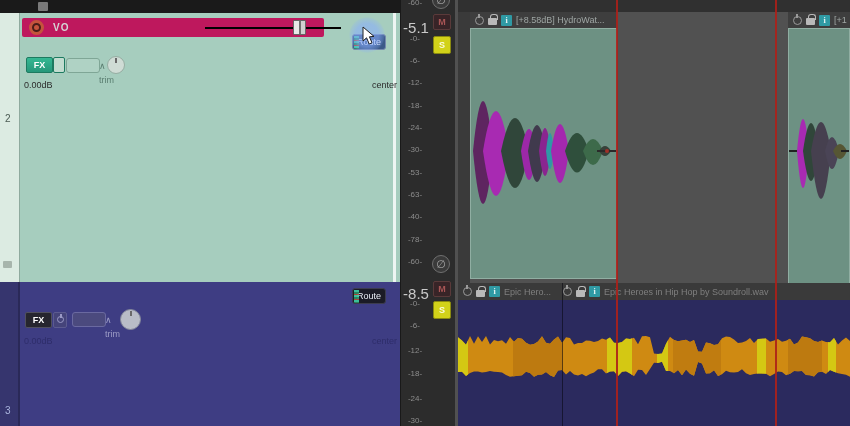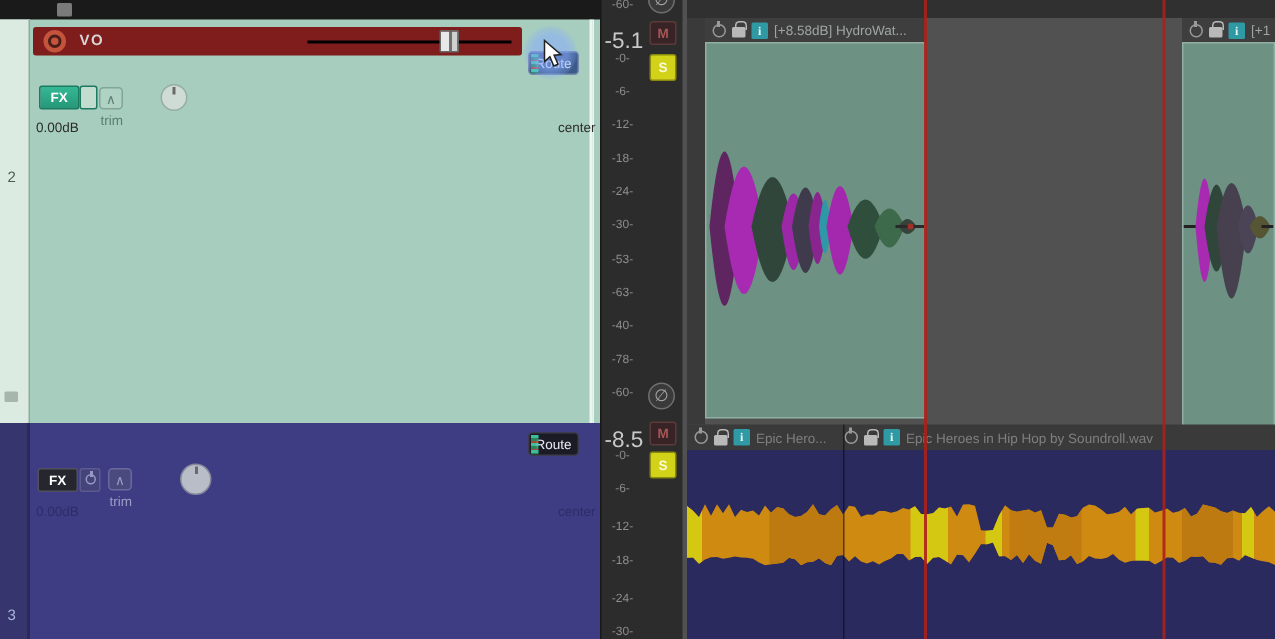--- a/index.html
+++ b/index.html
@@ -16,22 +16,22 @@
              border-right:1px solid #8faa9e; }
   #vo-strip .dbl{ position:absolute; right:4px; top:0; width:3px; height:100%;
                   border-left:2px solid #fff; border-right:1px solid #fff; opacity:.8;}
   .tracknum{ position:absolute; font-size:10px; color:#4a5a52; left:5px; }
   #music-track{ left:0; top:282px; width:400px; height:144px; background:#3e3d83; }
   #music-strip{ left:0; top:0; width:20px; height:144px; background:#36356e; border-right:2px solid #2a2958;}
   #music-track .tracknum{ color:#aab4dd; }
   .mini-clip-icon{ left:3px; top:248px; width:9px; height:7px; background:#9aa89f;
                    border-radius:1px; opacity:.8; }
 
-  .track-header{ position:absolute; left:22px; width:326px; height:19px;
-                 background:#7f1d1d; border-radius:2px; }
+  .track-header{ position:absolute; left:22px; width:302px; height:19px;
+                 background:#be185d; border-radius:2px; }
   .rec-btn{ position:absolute; left:7px; top:2px; width:15px; height:15px; border-radius:50%;
             background:#4a1d18; border:3px solid #c4543c; }
   .rec-btn::after{ content:""; position:absolute; left:2px; top:2px; width:5px; height:5px;
                    border-radius:50%; background:#c4543c; }
   .track-name{ position:absolute; left:31px; top:4px; font-size:10px; font-weight:bold;
                letter-spacing:1px; color:#d5d5d5; }
   .vol-line{ position:absolute; left:183px; top:9px; width:136px; height:2px; background:#010101; }
   .vol-handle{ position:absolute; left:271px; top:2px; width:13px; height:15px; border:1px solid #666;
                border-radius:1px; background:linear-gradient(90deg,#e8e8e8 0 5px,#6f6f6f 5px 7px,#d0d0d0 7px); }
   .route-btn{ position:absolute; width:34px; height:16px; border-radius:3px;
@@ -46,21 +46,21 @@
   #vo-fx{ left:26px; top:44px; background:linear-gradient(180deg,#35b893,#26977a); border:1px solid #1d7a60;}
   #vo-fx-toggle{ left:53px; top:44px; width:12px; height:16px; background:#c2dcd0;
                  border:1px solid #1d7a60; border-radius:2px;}
   #music-fx{ left:25px; top:312px; background:#26262f; border:1px solid #50505e; }
   #music-fx-toggle{ left:53px; top:312px; width:14px; height:16px; background:#45447a;
                     border:1px solid #5c5b90; border-radius:2px;}
   .pwr{ position:absolute; left:3px; top:3px; width:7px; height:7px; border-radius:50%;
         border:1.5px solid #9a99c6;}
   .pwr::after{ content:""; position:absolute; left:2px; top:-3px; width:1.5px; height:4px; background:#9a99c6;}
   .trim-btn{ position:absolute; width:16px; height:15px; border-radius:3px; font-size:9px;
-             text-align:center; line-height:14px;}
+             text-align:center; line-height:14px;padding-left:32px;}
   #vo-trim{ left:66px; top:45px; border:1px solid #7fa696; color:#5a7e70; background:rgba(255,255,255,.10);}
   #music-trim{ left:72px; top:312px; border:1px solid #6a69a0; color:#9e9dc6; background:#4b4a7e;}
   .knob{ position:absolute; border-radius:50%; }
   #vo-knob{ left:107px; top:43px; width:18px; height:18px; background:#cfdcd5; border:1.5px solid #96ada2;}
   #music-knob{ left:120px; top:309px; width:21px; height:21px; background:#b9bdc7; border:1.5px solid #84889a;}
   .knob::after{ content:""; position:absolute; left:50%; top:1px; width:2px; height:5px;
                 background:#6a6a6a; transform:translateX(-50%);}
   .gain-label{ position:absolute; left:24px; font-size:9px; }
   .pan-label{ position:absolute; width:60px; text-align:right; font-size:9px; }
   #vo-gain{ top:67px; color:#2c2c2c; } #vo-pan{ left:337px; top:67px; color:#2c2c2c; }

